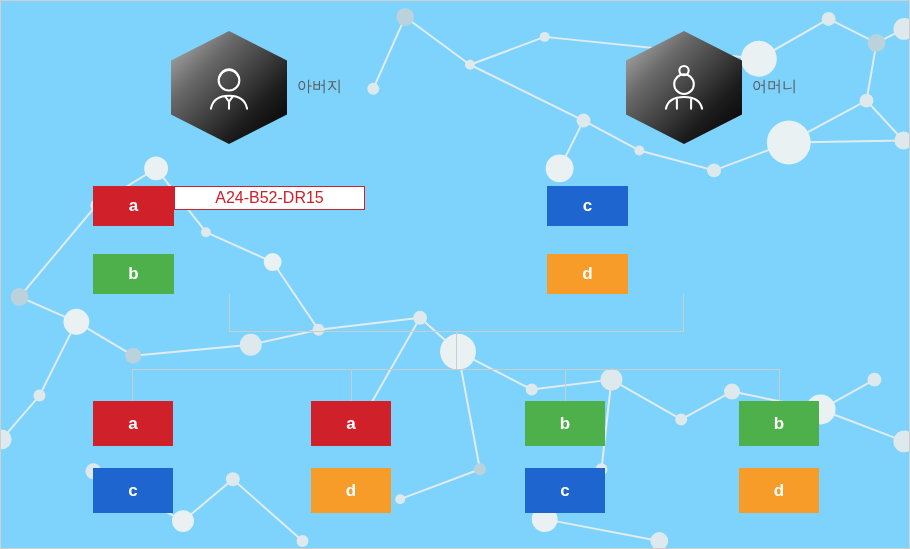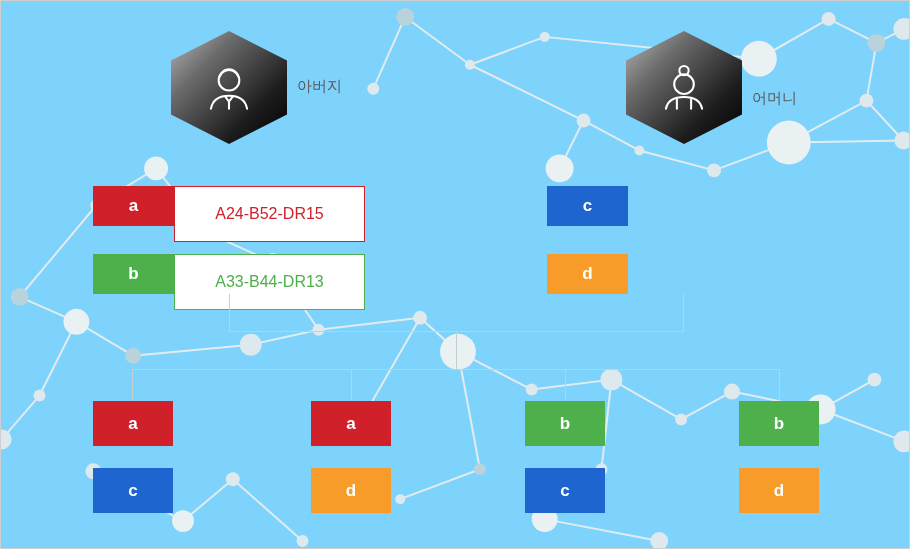--- a/index.html
+++ b/index.html
@@ -21,21 +21,21 @@
   .parent-label {
     position:absolute; font-size:15px; color:#595959;
   }
 
   .chip {
     position:absolute; width:81px; height:40px;
     display:flex; align-items:center; justify-content:center;
     color:#ffffff; font-size:17px; font-weight:600;
   }
   .haplo {
-    position:absolute; width:191px; height:56px; box-sizing:border-box;
+    position:absolute; width:191px; height:24px; box-sizing:border-box;
     border:1px solid; background:#ffffff;
     display:flex; align-items:center; justify-content:center;
     font-size:16px;
   }
   .child-chip { width:80px; height:45px; }
 
   .line { position:absolute; background:#c8cdce; }
   .line.h { height:1px; }
   .line.v { width:1px; }
 </style>
@@ -115,27 +115,26 @@
   <div class="parent-label" style="left:296px; top:76px;">아버지</div>
 
   <div class="hex" style="left:625px; top:30px;">
     <svg viewBox="0 0 48 48" fill="none" stroke="#ffffff" stroke-width="1.6" stroke-linecap="round">
       <circle cx="24" cy="10.5" r="3.6"></circle>
       <circle cx="24" cy="21" r="7.6"></circle>
       <path d="M10 40 Q12 31 24 31 Q36 31 38 40"></path>
       <path d="M18.5 33 L18.5 40 M29.5 33 L29.5 40"></path>
     </svg>
   </div>
-  <div class="parent-label" style="left:751px; top:76px;margin-top:12px;">어머니</div>
+  <div class="parent-label" style="left:751px; top:76px;">어머니</div>
 
   <div class="chip" style="left: 92px; top: 185px; background-color: rgb(208, 32, 42);">a</div>
   <div class="haplo" style="left: 173px; top: 185px; border-color: rgb(208, 32, 42); color: rgb(208, 32, 42);">A24-B52-DR15</div>
 
   <div class="chip" style="left: 92px; top: 253px; background-color: rgb(78, 176, 74);">b</div>
-  <div class="haplo" style="left: 173px; top: 253px; border-color: rgb(78, 176, 74); color: rgb(78, 176, 74);">A33-B44-DR13</div>
 
   <div class="chip" style="left: 546px; top: 185px; background-color: rgb(31, 101, 208);">c</div>
 
   <div class="chip" style="left: 546px; top: 253px; background-color: rgb(247, 156, 40);">d</div>
 
   <div class="line v" style="left:228px; top:293px; height:37px;"></div>
   <div class="line v" style="left:682px; top:293px; height:37px;"></div>
   <div class="line h" style="left:228px; top:330px; width:455px;"></div>
   <div class="line v" style="left:455px; top:330px; height:38px;"></div>
   <div class="line h" style="left:131px; top:368px; width:648px;"></div>

